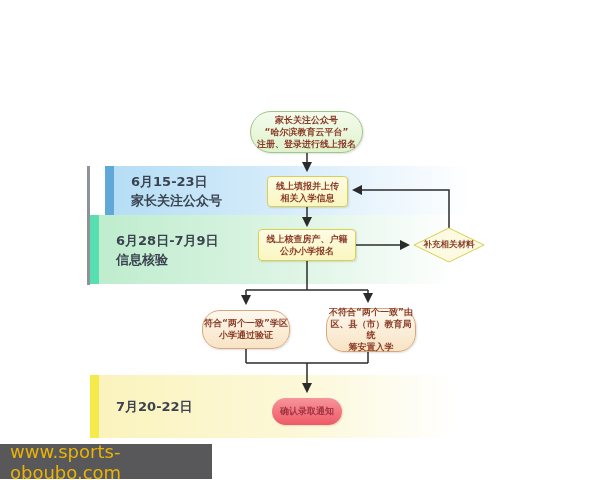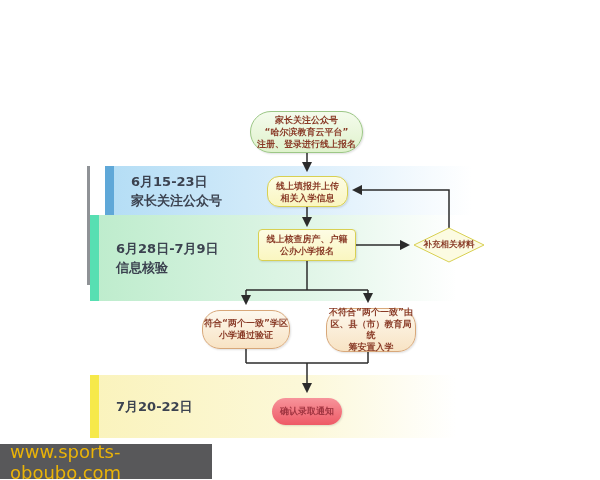--- a/index.html
+++ b/index.html
@@ -14,36 +14,36 @@
 
   .page-title{position:absolute;top:54px;left:0;width:600px;text-align:center;
     color:#2b80d2;font-size:20px;font-weight:bold;letter-spacing:.5px;}
 
   
   .band{position:absolute;left:90px;width:382px;display:flex;flex-direction:column;justify-content:center;
     padding-left:26px;box-sizing:border-box;}
   .band .strip{position:absolute;left:0;top:0;bottom:0;width:9px;}
   .band-1{top:166px;height:49px;background:linear-gradient(to right,#b3ddf5 0%,#ddeffb 55%,rgba(255,255,255,0) 96%);margin-left:15px;}
   .band-1 .strip{background:#5fa8d8;}
-  .band-2{top:215px;height:86px;background:linear-gradient(to right,#bdeccc 0%,#dff5e6 55%,rgba(255,255,255,0) 96%);}
+  .band-2{top:215px;height:69px;background:linear-gradient(to right,#bdeccc 0%,#dff5e6 55%,rgba(255,255,255,0) 96%);}
   .band-2 .strip{background:#57dfb2;}
   .band-3{top:375px;height:63px;background:linear-gradient(to right,#faf3bc 0%,#fcf8d8 55%,rgba(255,255,255,0) 96%);}
   .band-3 .strip{background:#f6e94a;}
   .shadow-edge{position:absolute;left:87px;top:166px;width:3px;height:119px;background:#8f9296;}
   .band-date,.band-label{color:#3c4350;font-size:13px;font-weight:bold;line-height:19px;}
 
   
   .node{position:absolute;display:flex;flex-direction:column;align-items:center;justify-content:center;
     text-align:center;color:#8a3c28;font-weight:bold;box-sizing:border-box;
     box-shadow:1px 1px 2px rgba(0,0,0,.12);}
   .node .ln{display:block;}
   .start-node{left:250px;top:111px;width:113px;height:42px;border-radius:21px;
     background:linear-gradient(#f4fbec,#dff2cc);border:1px solid #9cc786;font-size:9px;line-height:12px;}
   .step-node{background:linear-gradient(#fdfce4,#faf6c0);border:1px solid #d8d052;font-size:9px;line-height:12px;}
-  .step-upload{left:267px;top:176px;width:81px;height:31px;border-radius:12px;}
+  .step-upload{left:267px;top:176px;width:81px;height:31px;border-radius:4px;}
   .step-verify{left:258px;top:229px;width:98px;height:32px;border-radius:4px;}
   .decision-label{position:absolute;left:414px;top:232px;width:70px;height:26px;display:flex;align-items:center;
     justify-content:center;color:#8a3c28;font-size:8.5px;font-weight:bold;text-align:center;}
   .branch-node{background:linear-gradient(#fdf8ee,#f8e3c4);border:1px solid #d8a87a;font-size:9px;line-height:11.5px;}
   .branch-pass{left:202px;top:310px;width:88px;height:39px;border-radius:18px;}
   .branch-fail{left:326px;top:308px;width:90px;height:44px;border-radius:18px;}
   .end-node{left:272px;top:398px;width:70px;height:27px;border-radius:14px;
     background:linear-gradient(#f7949b,#ee5a66);border:none;color:#a13541;font-size:9px;}
 
   .connectors{position:absolute;left:0;top:0;}

